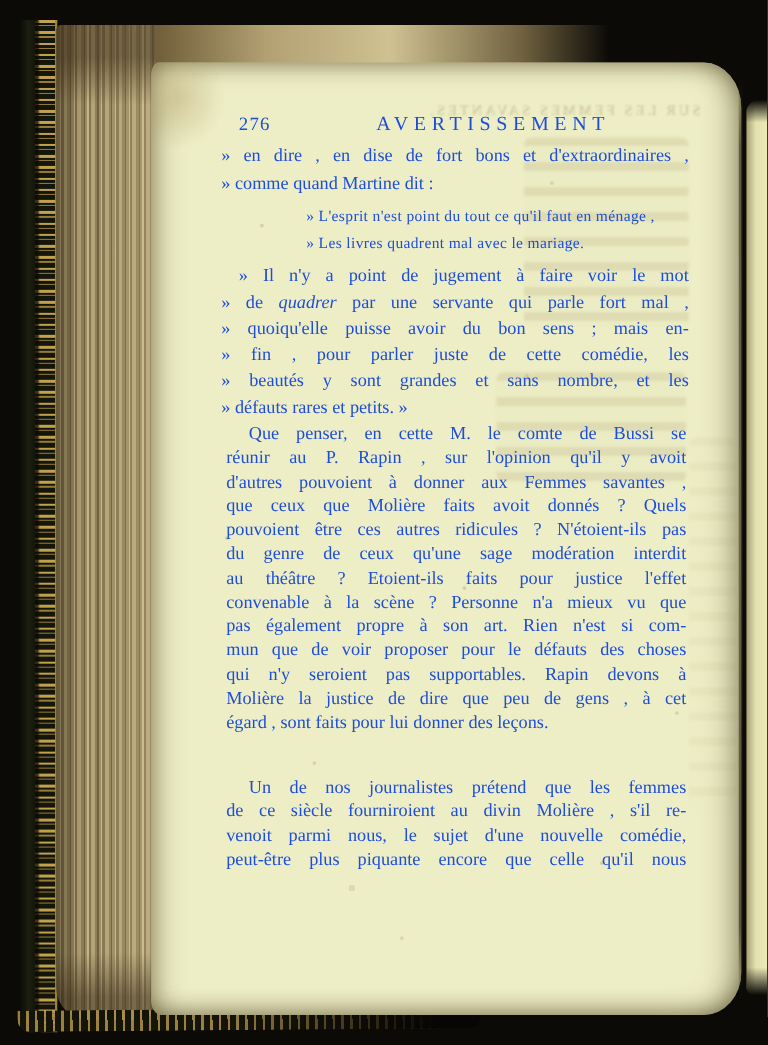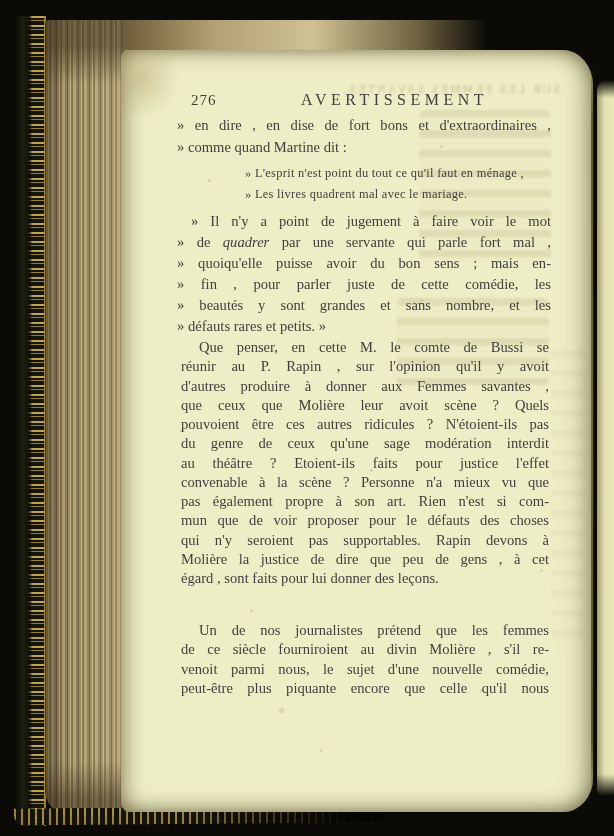--- a/index.html
+++ b/index.html
@@ -69,21 +69,21 @@
   }
   .bottom-cover{
     position:absolute;left:14px;top:807px;width:370px;height:17px;z-index:1;
     transform:rotate(-.5deg);
     background:
       linear-gradient(90deg, rgba(7,6,4,0) 45%, #070604 90%),
       repeating-linear-gradient(90deg, rgba(180,150,72,.85) 0 2px, #15140a 2px 7px);
     border-radius:0 0 8px 10px;
   }
   
-  .page-inner{position:absolute;inset:0;color:#404040;}
+  .page-inner{position:absolute;inset:0;color:#1d4ed8;}
   .page-num{
     position:absolute;left:70px;top:42px;font-size:15px;letter-spacing:1px;
   }
   .running-header{
     position:absolute;left:180px;top:41px;font-size:16px;letter-spacing:4.5px;
     white-space:nowrap;
   }
   .blk{position:absolute;font-size:14.6px;}
   .ln{white-space:normal;}
   .jl{text-align:justify;text-align-last:justify;}
@@ -167,22 +167,22 @@
         <div class="ln jl"><span>» de </span><i>quadrer</i><span> par une servante qui parle fort mal ,</span></div>
         <div class="ln jl">» quoiqu'elle puisse avoir du bon sens ; mais en-</div>
         <div class="ln jl">» fin , pour parler juste de cette comédie, les</div>
         <div class="ln jl">» beautés y sont grandes et sans nombre, et les</div>
         <div class="ln">» défauts rares et petits. »</div>
       </div>
 
       <div class="blk blk-para1">
         <div class="ln jl indent">Que penser, en cette M. le comte de Bussi se</div>
         <div class="ln jl">réunir au P. Rapin , sur l'opinion qu'il y avoit</div>
-        <div class="ln jl">d'autres produire à donner aux Femmes savantes ,</div>
-        <div class="ln jl">que ceux que Molière leur avoit scène ? Quels</div>
+        <div class="ln jl">d'autres pouvoient à donner aux Femmes savantes ,</div>
+        <div class="ln jl">que ceux que Molière faits avoit donnés ? Quels</div>
         <div class="ln jl">pouvoient être ces autres ridicules ? N'étoient-ils pas</div>
         <div class="ln jl">du genre de ceux qu'une sage modération interdit</div>
         <div class="ln jl">au théâtre ? Etoient-ils faits pour justice l'effet</div>
         <div class="ln jl">convenable à la scène ? Personne n'a mieux vu que</div>
         <div class="ln jl">pas également propre à son art. Rien n'est si com-</div>
         <div class="ln jl">mun que de voir proposer pour le défauts des choses</div>
         <div class="ln jl">qui n'y seroient pas supportables. Rapin devons à</div>
         <div class="ln jl">Molière la justice de dire que peu de gens , à cet</div>
         <div class="ln">égard , sont faits pour lui donner des leçons.</div>
       </div>

